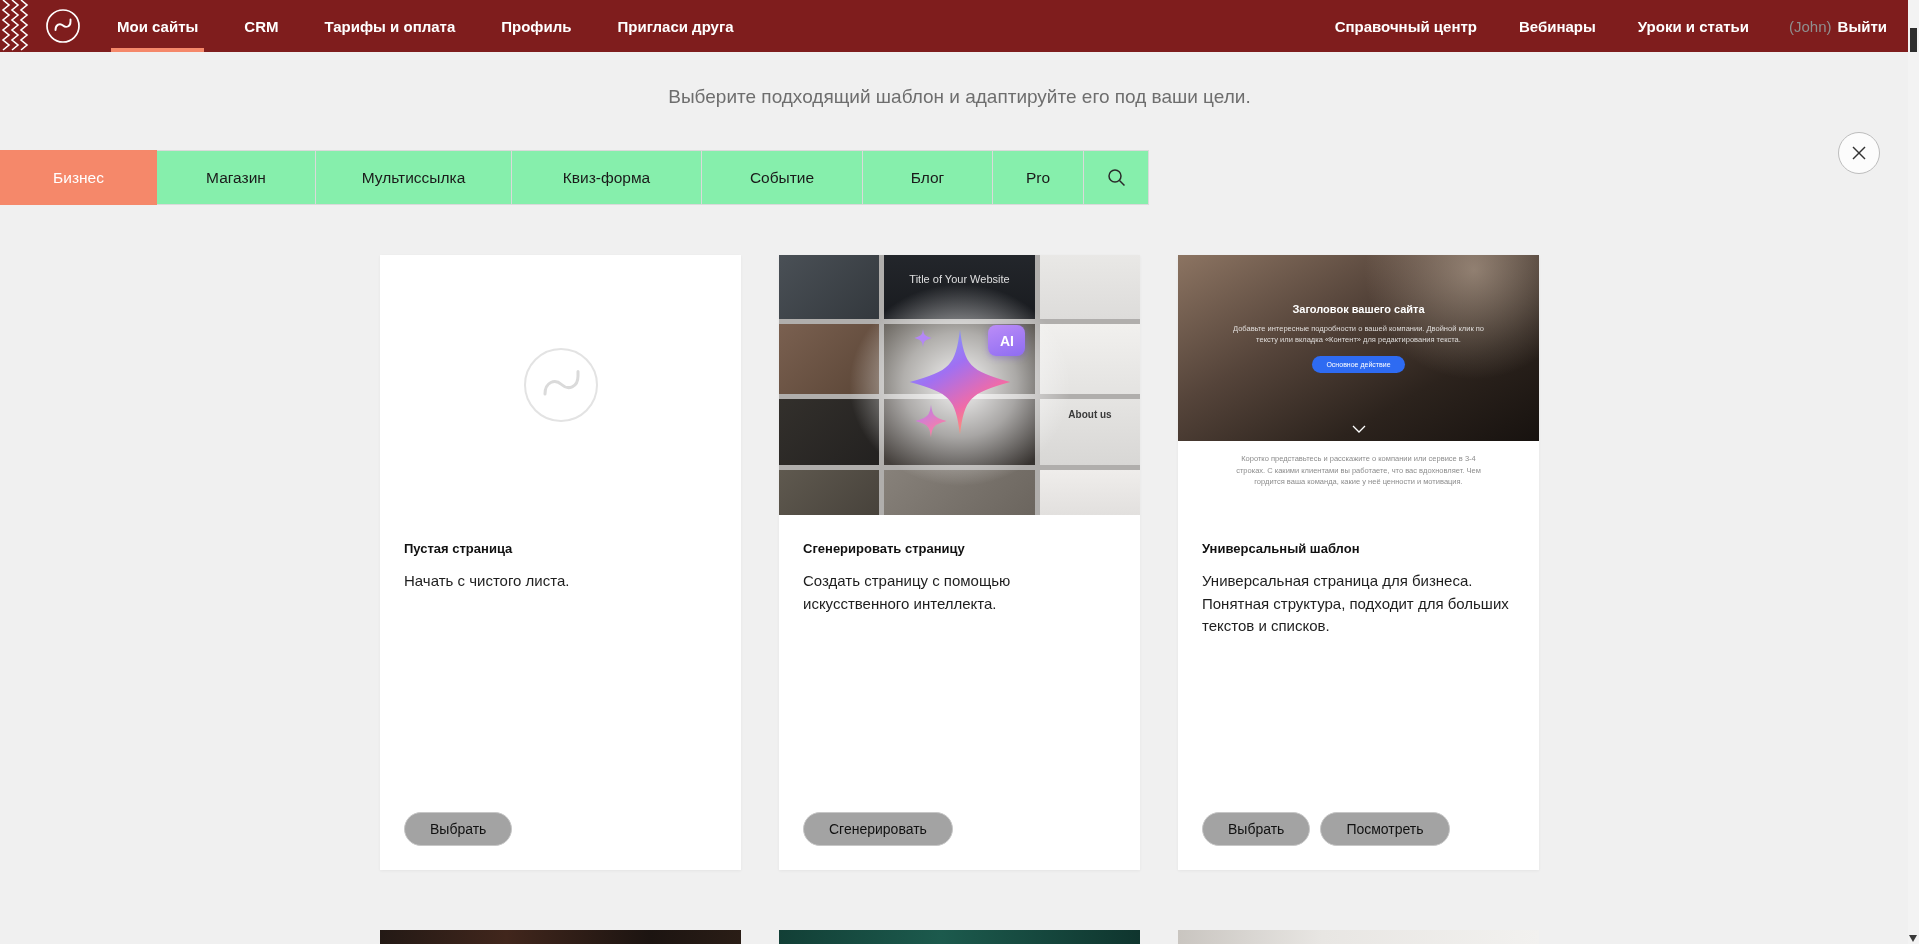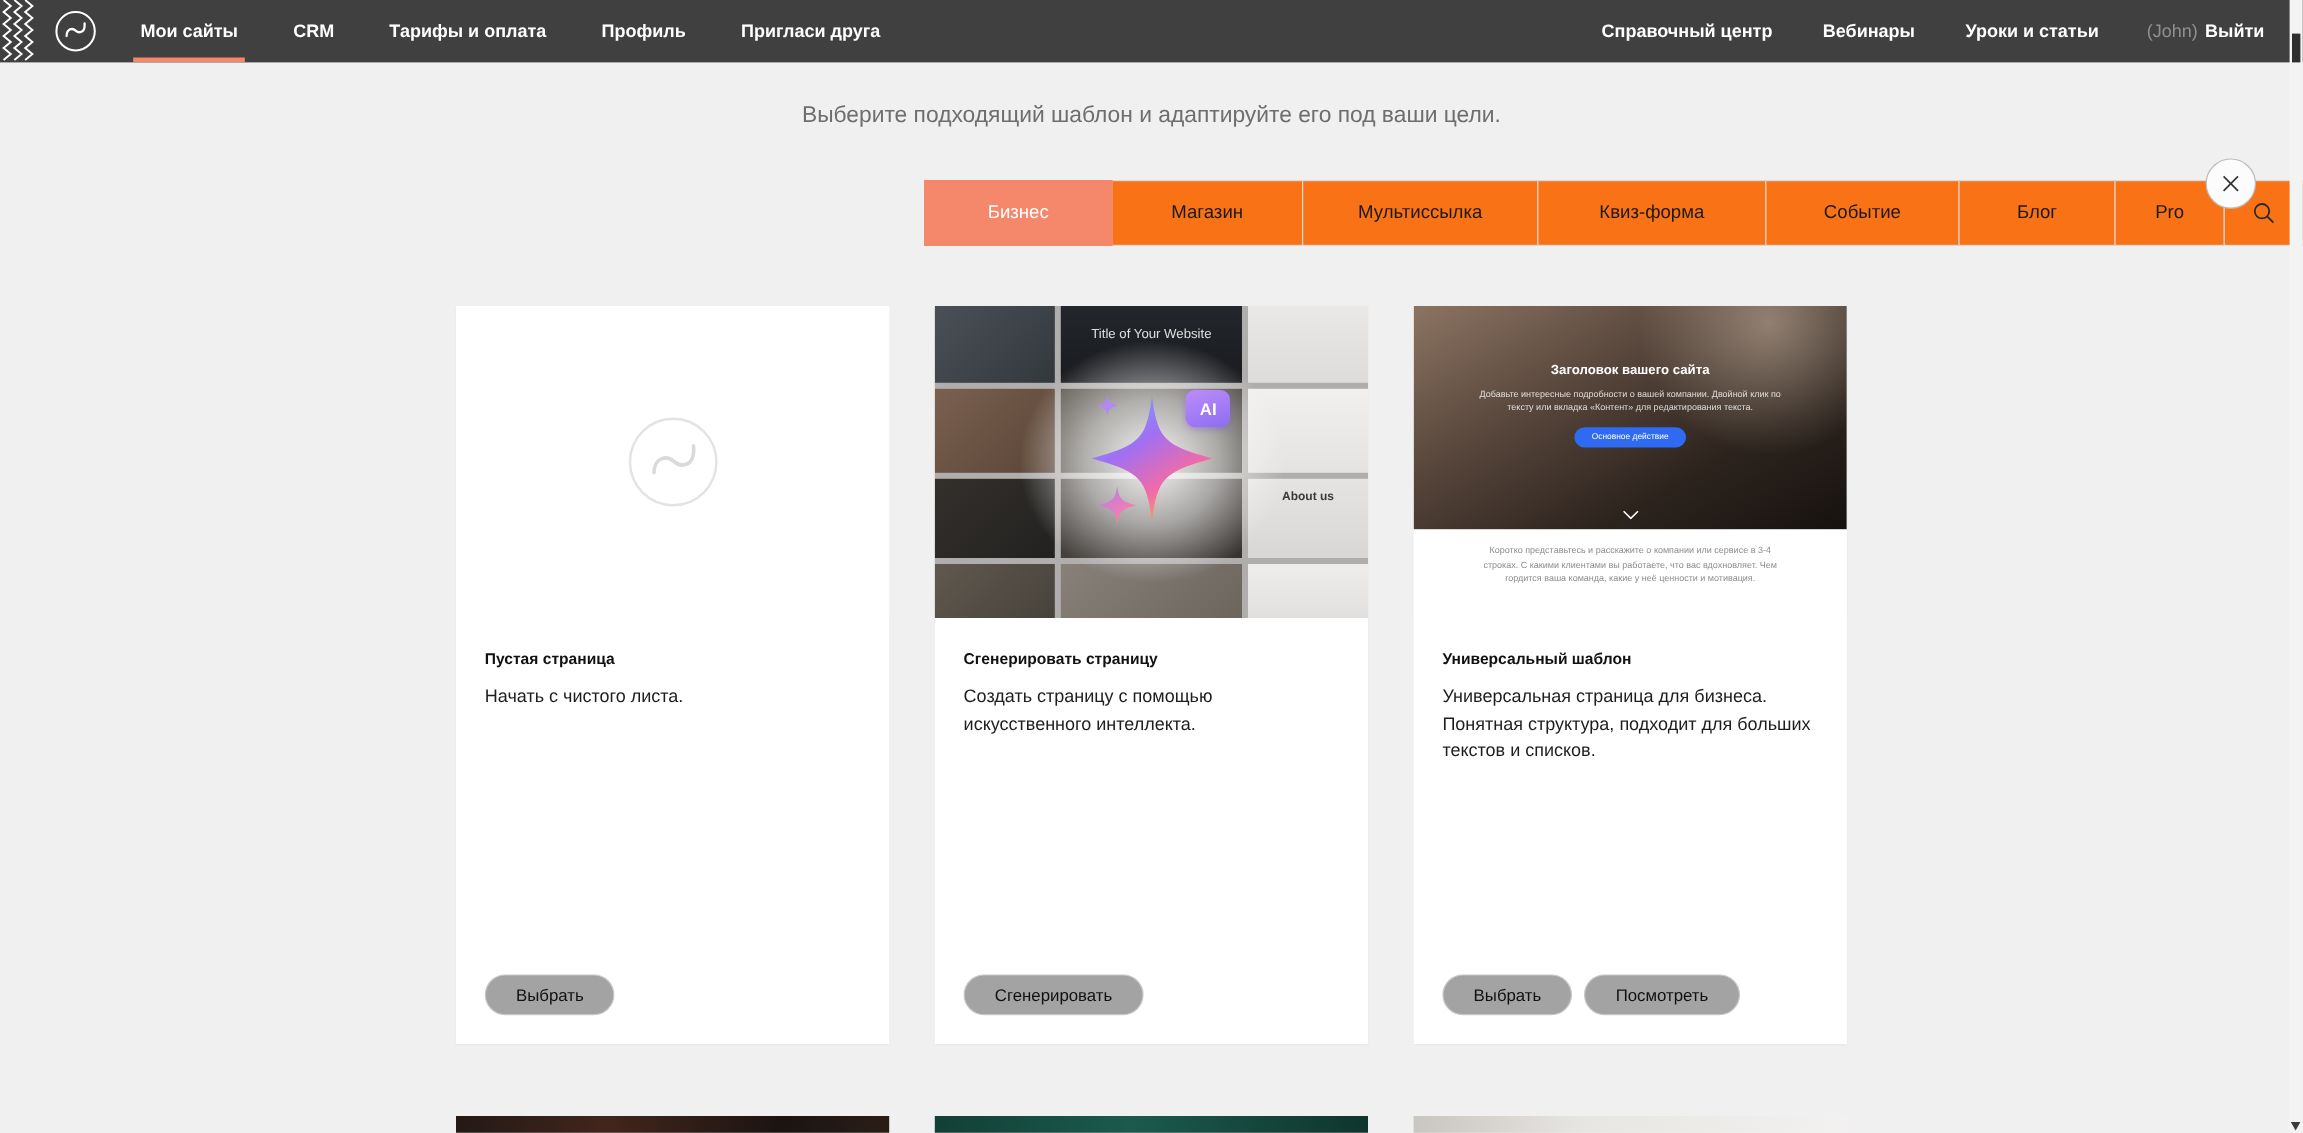--- a/index.html
+++ b/index.html
@@ -7,21 +7,21 @@
   body {
     font-family: "Liberation Sans", sans-serif;
     background: #f0f0f0;
     position: relative;
   }
 
   
   .navbar {
     position: relative;
     height: 52px;
-    background: #404040;
+    background: #7f1d1d;
     display: flex;
     align-items: center;
     z-index: 30;
   }
   .zigzag { width: 30px; height: 52px; margin-left: 1px; flex-shrink: 0; }
   .logo {
     width: 36px; height: 36px; margin-left: 14px; margin-right: 30px;
     display: flex; align-items: center; justify-content: center;
     cursor: pointer; flex-shrink: 0;
   }
@@ -56,24 +56,24 @@
     margin-top: 88px; text-align: center;
     font-size: 50px; font-weight: 300; letter-spacing: 1px;
     color: #262626;
   }
   .page-subtitle {
     margin-top: 34px; text-align: center;
     font-size: 19px; color: #6e6e6e;
   }
 
   
-  .tabs-wrap { margin-top: 42px; display: flex; justify-content: flex-end; padding-left: 44px; }
+  .tabs-wrap { margin-top: 42px; display: flex; justify-content: flex-start; }
   .tabs { display: flex; }
   .tab {
-    height: 55px; background: #f97316; border: 1px solid #dadada;
+    height: 55px; background: #86efac; border: 1px solid #dadada;
     margin-left: -1px; display: flex; align-items: center; justify-content: center;
     font-size: 15.5px; color: #1a1a1a; cursor: pointer;
   }
   .tab:first-child { margin-left: 0; }
   .tab.active {
     background: #f5886a; border-color: #f5886a; color: #fff; z-index: 2;
   }
   .tab-w1 { width: 157px; } .tab-w2 { width: 160px; } .tab-w3 { width: 197px; }
   .tab-w4 { width: 191px; } .tab-w5 { width: 162px; } .tab-w6 { width: 131px; }
   .tab-w7 { width: 92px; }  .tab-search { width: 66px; }

